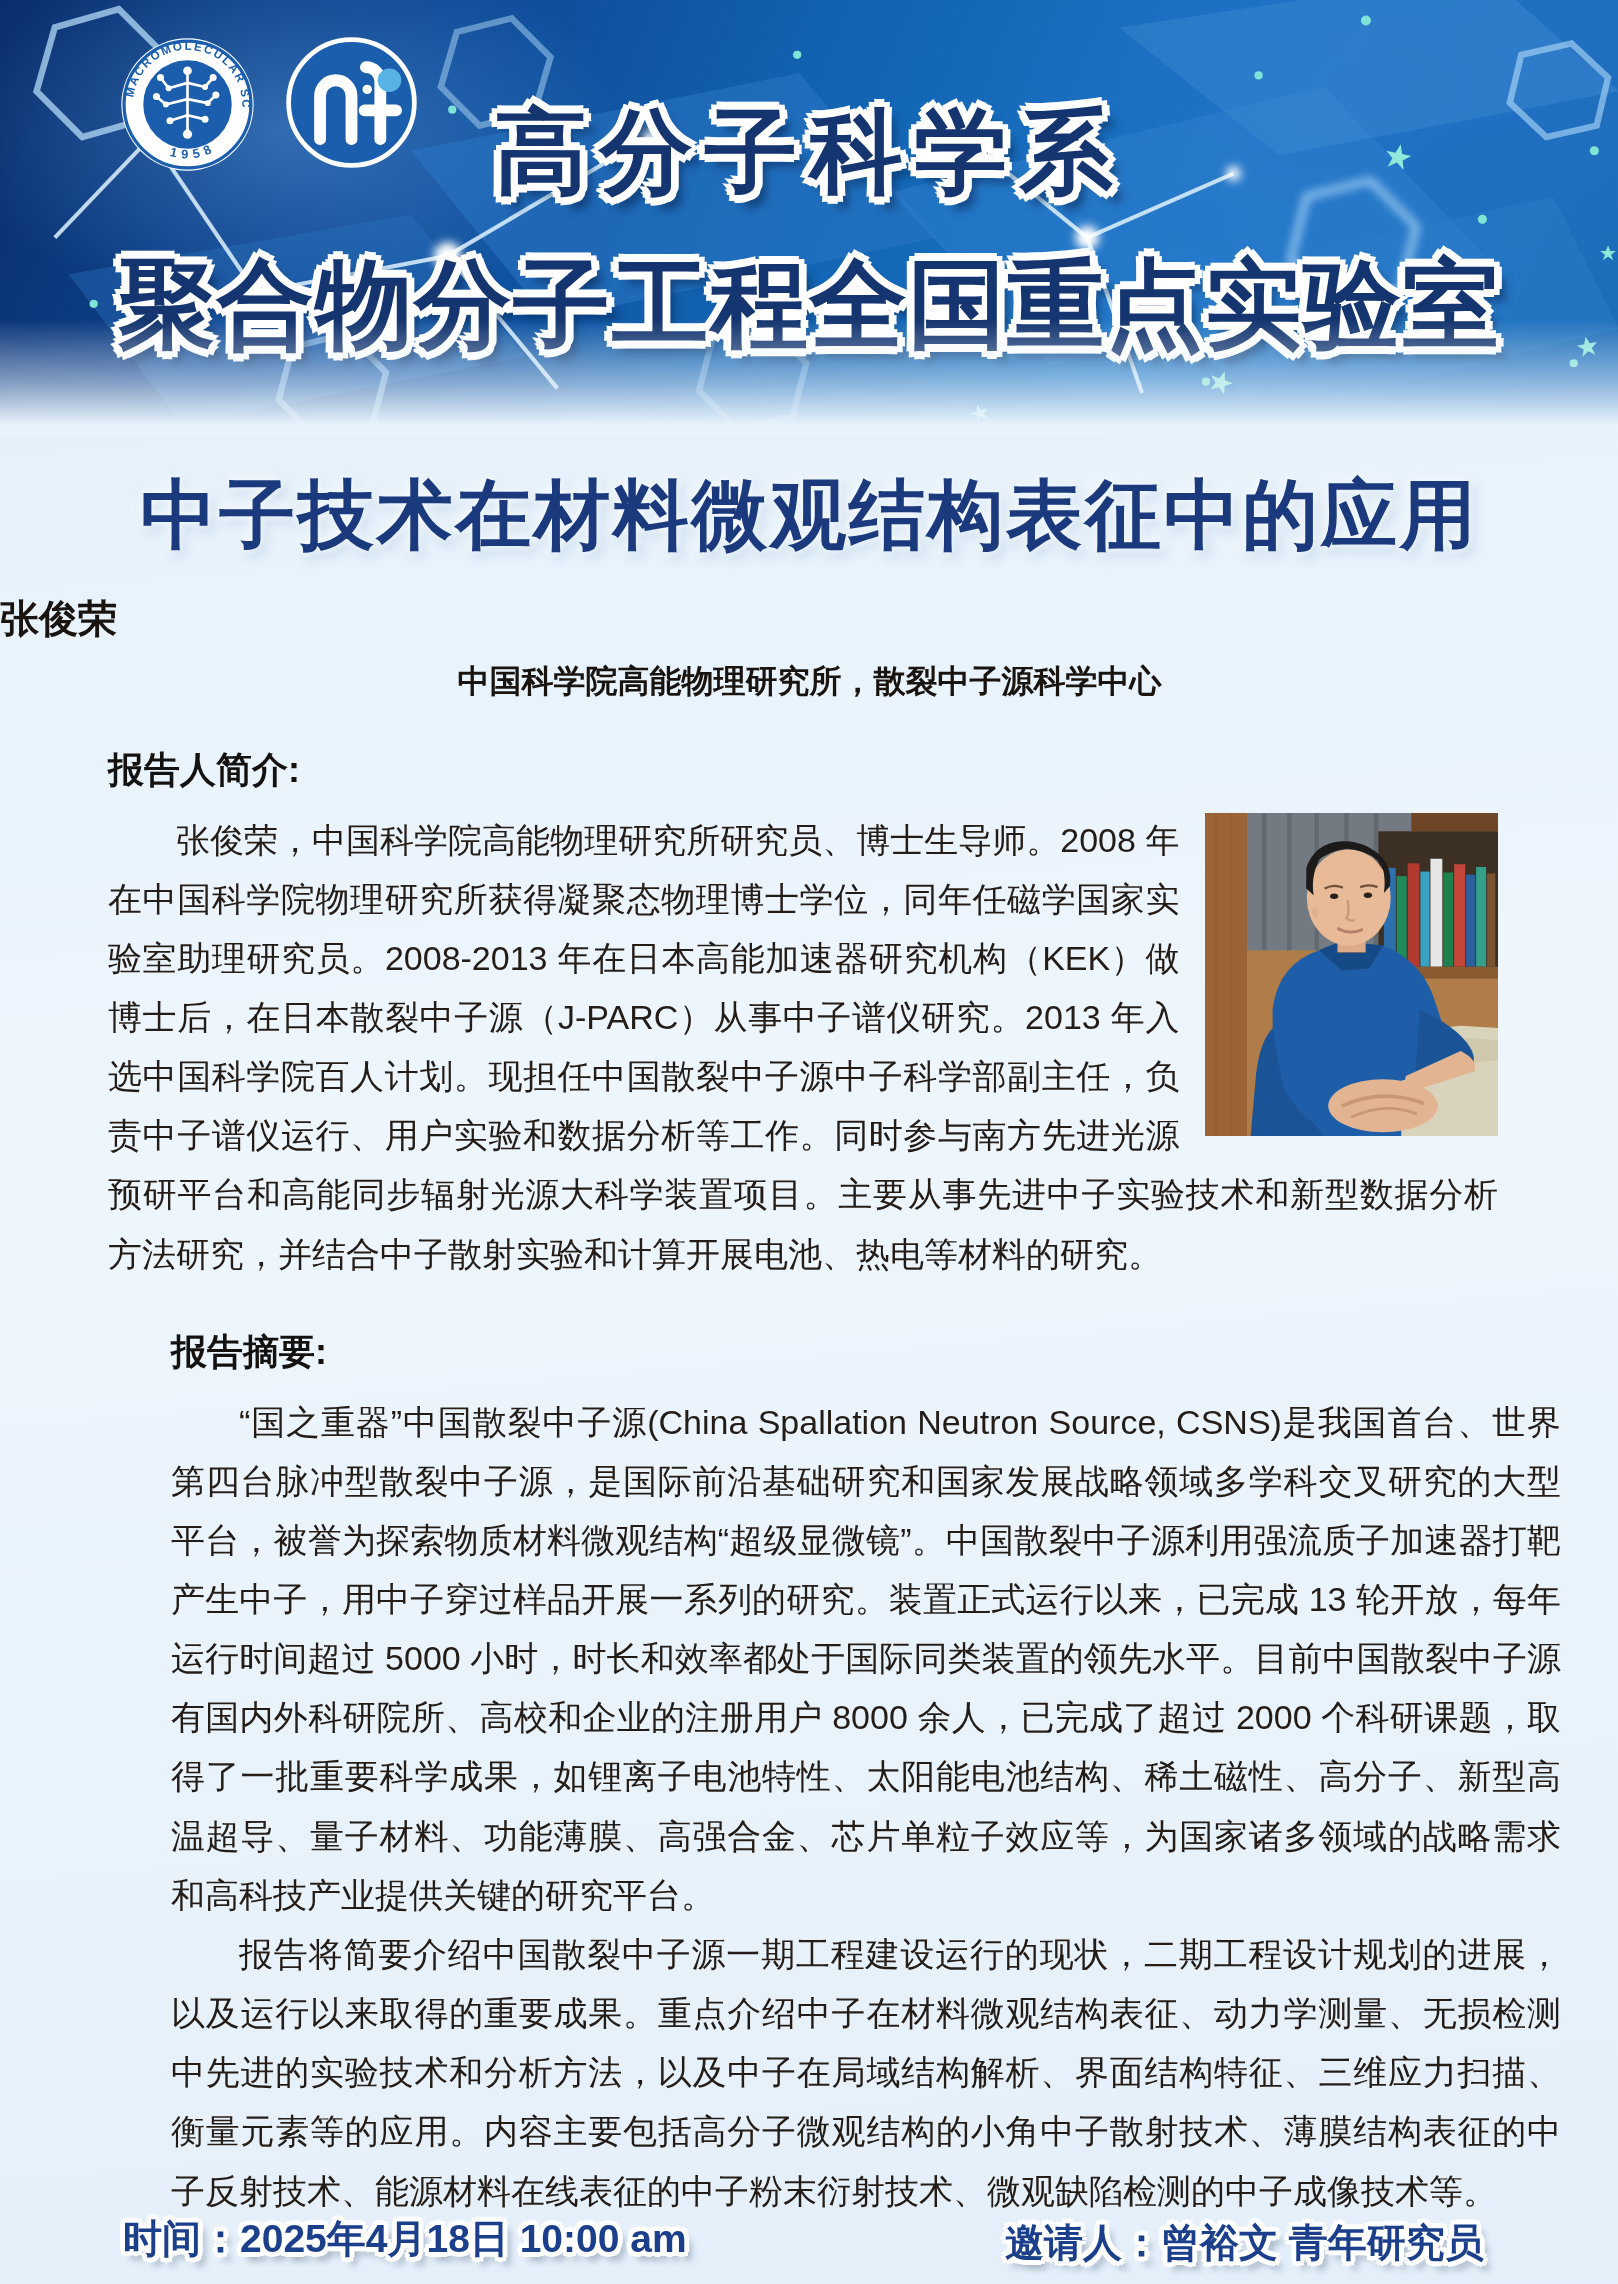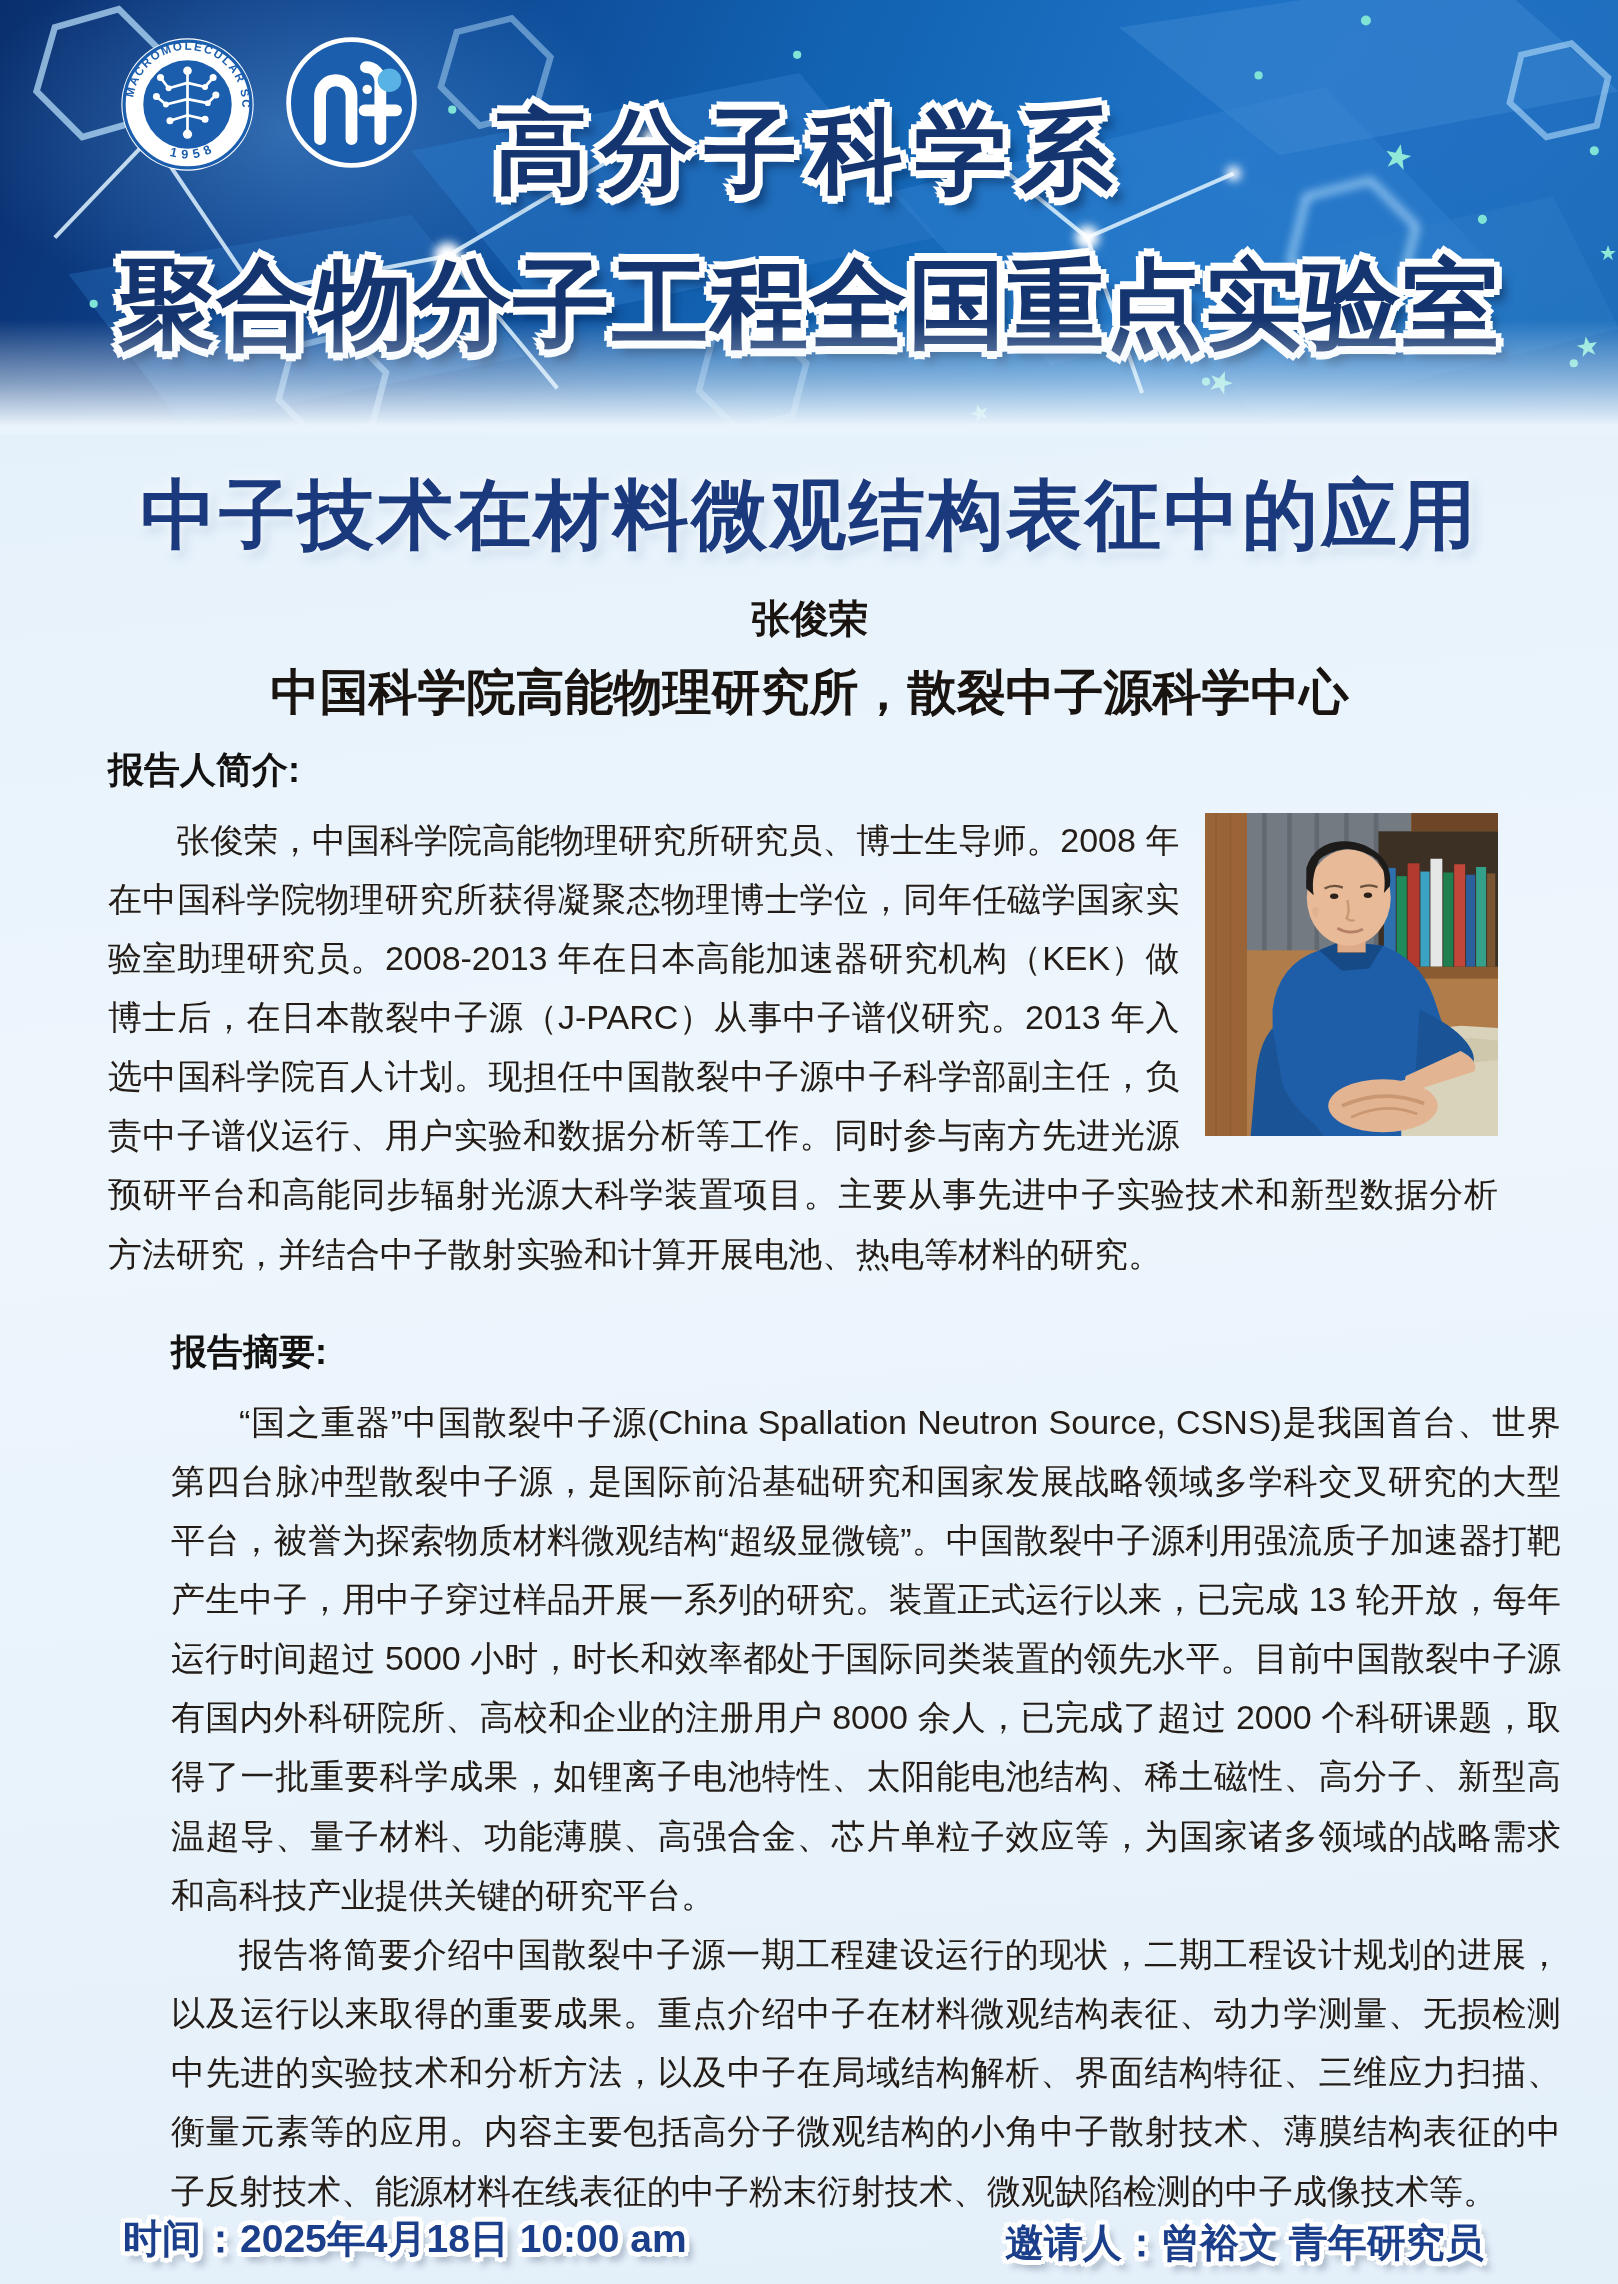--- a/index.html
+++ b/index.html
@@ -30,22 +30,22 @@
   .banner-line2{top:241px;font-size:97px;letter-spacing:1.8px;}
   
   .seal{position:absolute;left:120px;top:37px;width:135px;height:135px;}
   .badge{position:absolute;left:286px;top:37px;width:131px;height:131px;}
   
   .sem-title{
     position:absolute;left:0;top:465px;width:100%;text-align:center;
     font-size:76px;font-weight:900;color:#1b3a7e;letter-spacing:2.7px;white-space:nowrap;
     text-shadow:0 0 8.2px #fbfdff,0 0 15.5px #f6fbff,3.7px 4.6px 12px rgba(160,190,220,.8);
   }
-  .sem-speaker{position:absolute;left:0;top:592px;width:100%;text-align:center;font-size:39px;font-weight:800;color:#1a1410;}
-  .sem-affil{position:absolute;left:0;top:660px;width:100%;text-align:center;font-size:49px;font-weight:800;color:#1a1410;}
+  .sem-speaker{position:absolute;left:0;top:592px;width:100%;text-align:left;font-size:39px;font-weight:800;color:#1a1410;}
+  .sem-affil{position:absolute;left:0;top:660px;width:100%;text-align:center;font-size:32px;font-weight:800;color:#1a1410;}
   
   .bio-block{position:absolute;left:108px;top:746px;width:1390px;color:#241c16;}
   .section-label{font-size:36px;font-weight:800;color:#141210;margin:0 0 15.5px 0;}
   .bio-text,.abs-text{font-size:34px;line-height:1.74;text-align:justify;margin:0;font-weight:500;}
   .bio-text{text-indent:2em;}
   .speaker-photo{float:right;width:293px;height:323px;margin:2.7px 0 24px 25.6px;display:block;}
   .abstract-block{position:absolute;left:123px;top:1328px;width:1390px;color:#241c16;margin-left:48px;}
   .abs-text{text-indent:2em;}
   
   .foot{position:absolute;white-space:nowrap;font-size:39px;font-weight:900;color:#1b3f8a;

